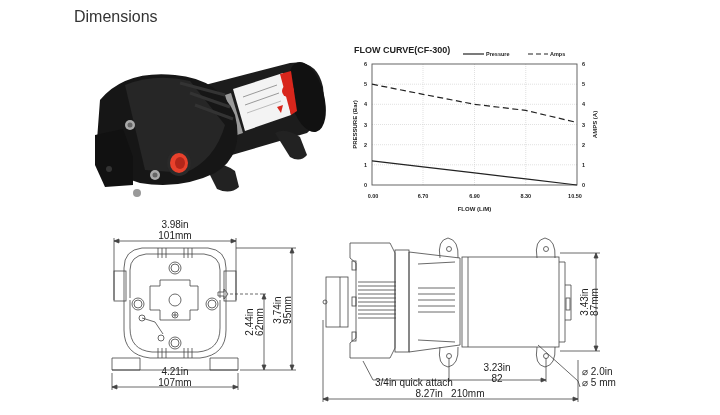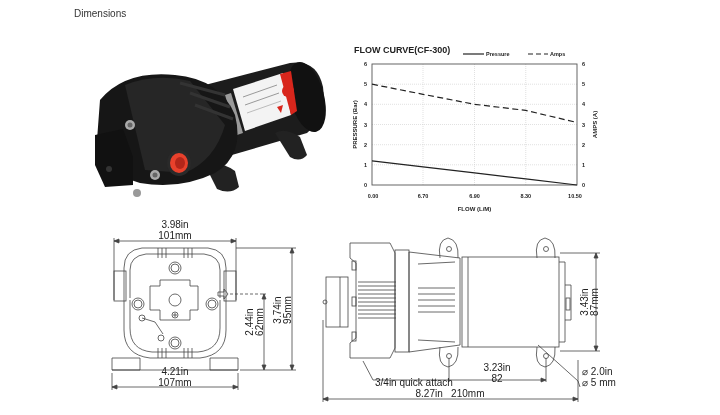--- a/index.html
+++ b/index.html
@@ -1,18 +1,18 @@
 <!DOCTYPE html>
 <html><head>
 <meta charset="utf-8">
 <style>
   html,body{margin:0;padding:0;background:#fff;}
   body{width:720px;height:415px;position:relative;overflow:hidden;font-family:"Liberation Sans",sans-serif;color:#222;}
   .abs{position:absolute;}
-  .title{left:74px;top:8px;font-size:10px;color:#333;}
+  .title{left:74px;top:8px;font-size:16px;color:#333;}
   svg text{font-family:"Liberation Sans",sans-serif;}
 </style>
 </head>
 <body>
 
 <div class="abs title">Dimensions</div>
 
 <svg class="abs" style="left:85px;top:45px" width="245" height="165" viewBox="0 0 245 165">
 
   <g>

